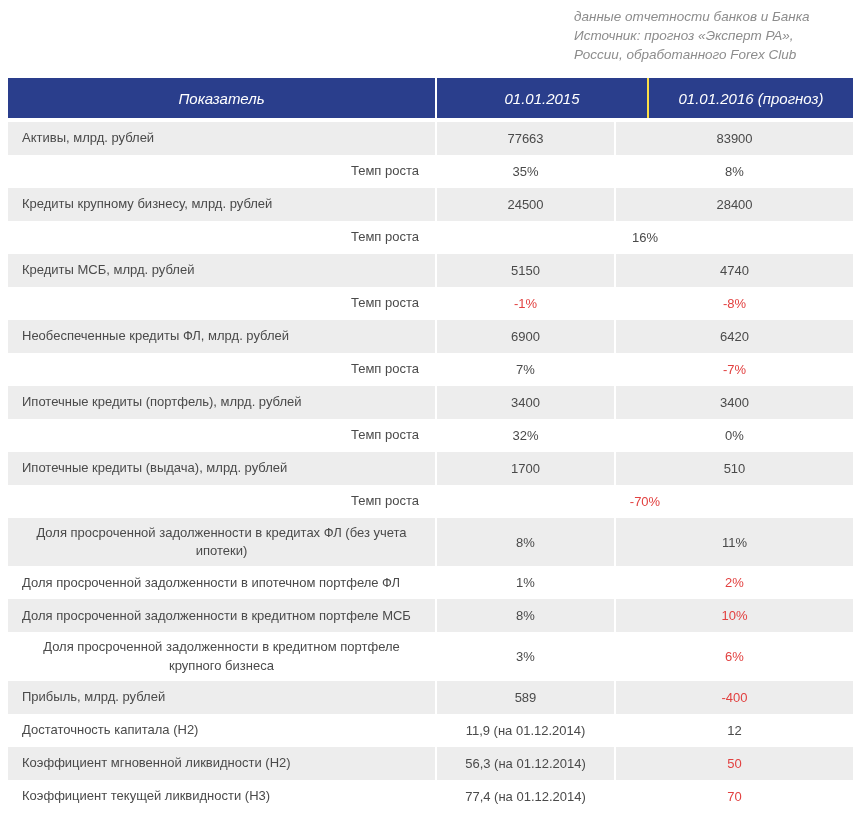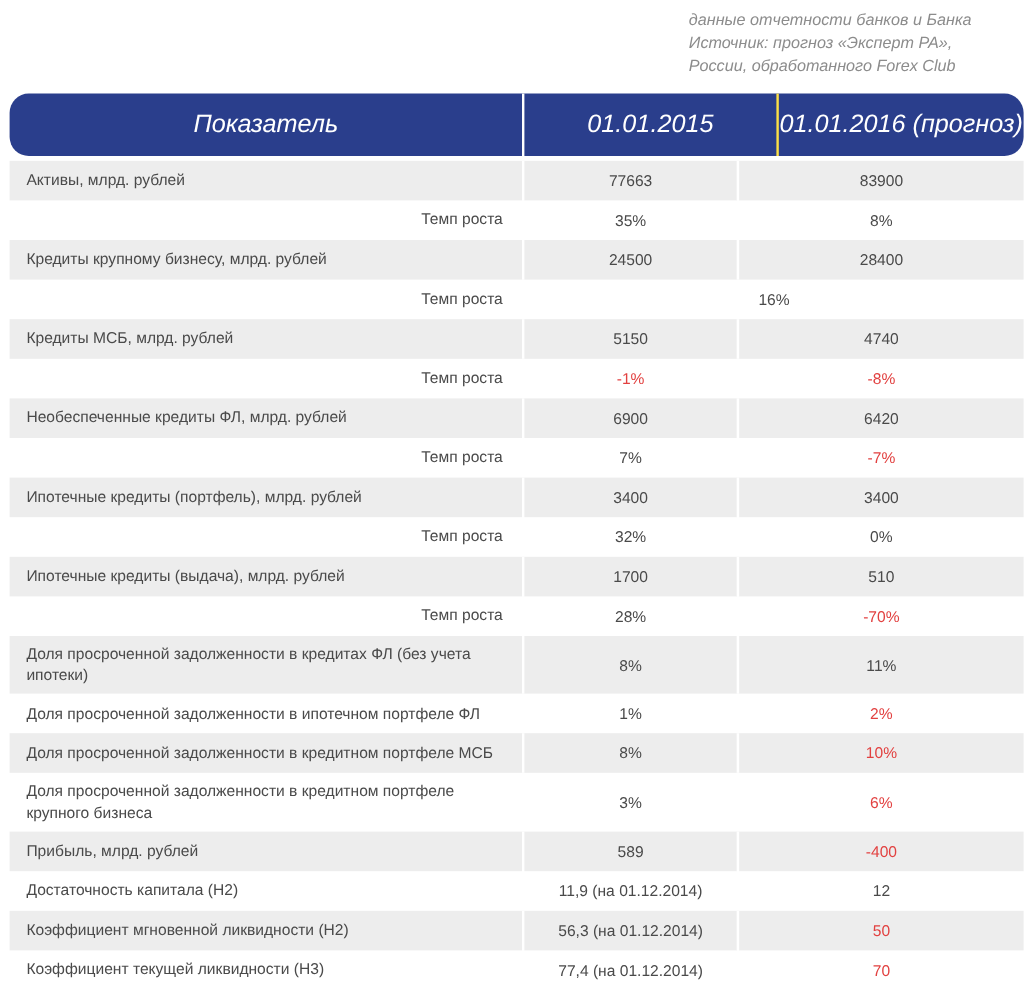--- a/index.html
+++ b/index.html
@@ -23,24 +23,23 @@
   .data-table {
     position: absolute;
     top: 78px; left: 8px;
     width: 845px;
   }
   .header-row {
     display: flex;
     background: var(--header-bg, #2a3e8c);
     color: #ffffff;
     font-style: italic;
-    font-size: 21px;
-    height: 52px;
+    font-size: 15px;
+    height: 40px;
     margin-bottom: 4px;
-    border-radius: 16px;
   }
   .header-cell {
     display: flex;
     align-items: center;
     justify-content: center;
     box-sizing: border-box;
   }
   .hc1 { width: 427px; }
   .hc2 { width: 212px; border-left: 2px solid #fff; }
   .hc3 { flex: 1; border-left: 2px solid #fde047; }
@@ -55,21 +54,21 @@
     align-items: center;
     font-size: 13px;
     color: var(--text-color, #4a4a4a);
     box-sizing: border-box;
   }
   .c1 {
     width: 427px;
     padding: 6px 14px;
     justify-content: flex-start;
     line-height: 1.4;
-    text-align: left;
+    text-align: center;
   }
   .c1.right { justify-content: flex-end; text-align: center; padding-right: 16px; }
   .c2 { width: 179px; justify-content: center; border-left: 2px solid #fff; }
   .c3 { flex: 1; justify-content: center; border-left: 2px solid #fff; text-align: right; }
   .red { color: var(--negative-color, #e24140); }
 </style>
 </head>
 <body>
 
 <div class="source-note">
@@ -134,21 +133,20 @@
         <div class="cell c2">32%</div>
         <div class="cell c3">0%</div>
       </div>
       <div class="row shaded">
         <div class="cell c1">Ипотечные кредиты (выдача), млрд. рублей</div>
         <div class="cell c2">1700</div>
         <div class="cell c3">510</div>
       </div>
       <div class="row">
         <div class="cell c1 right">Темп роста</div>
-        <div class="cell c2">28%</div>
         <div class="cell c3 red">-70%</div>
       </div>
       <div class="row shaded">
         <div class="cell c1">Доля просроченной задолженности в кредитах ФЛ (без учета ипотеки)</div>
         <div class="cell c2">8%</div>
         <div class="cell c3">11%</div>
       </div>
       <div class="row">
         <div class="cell c1">Доля просроченной задолженности в ипотечном портфеле ФЛ</div>
         <div class="cell c2">1%</div>

